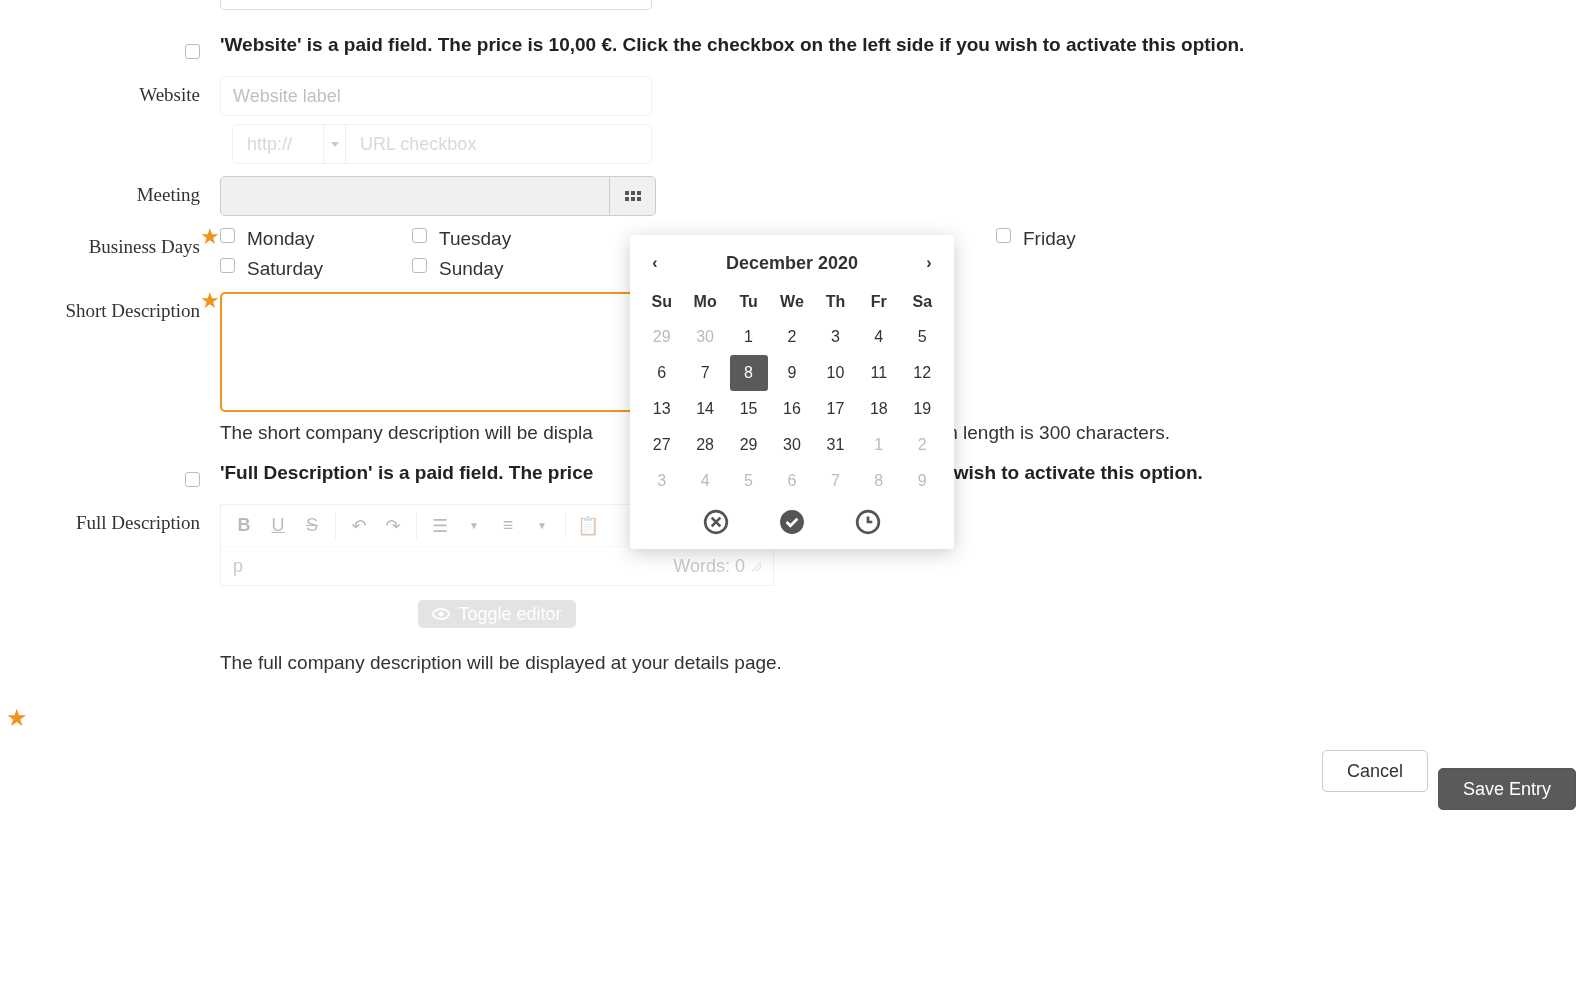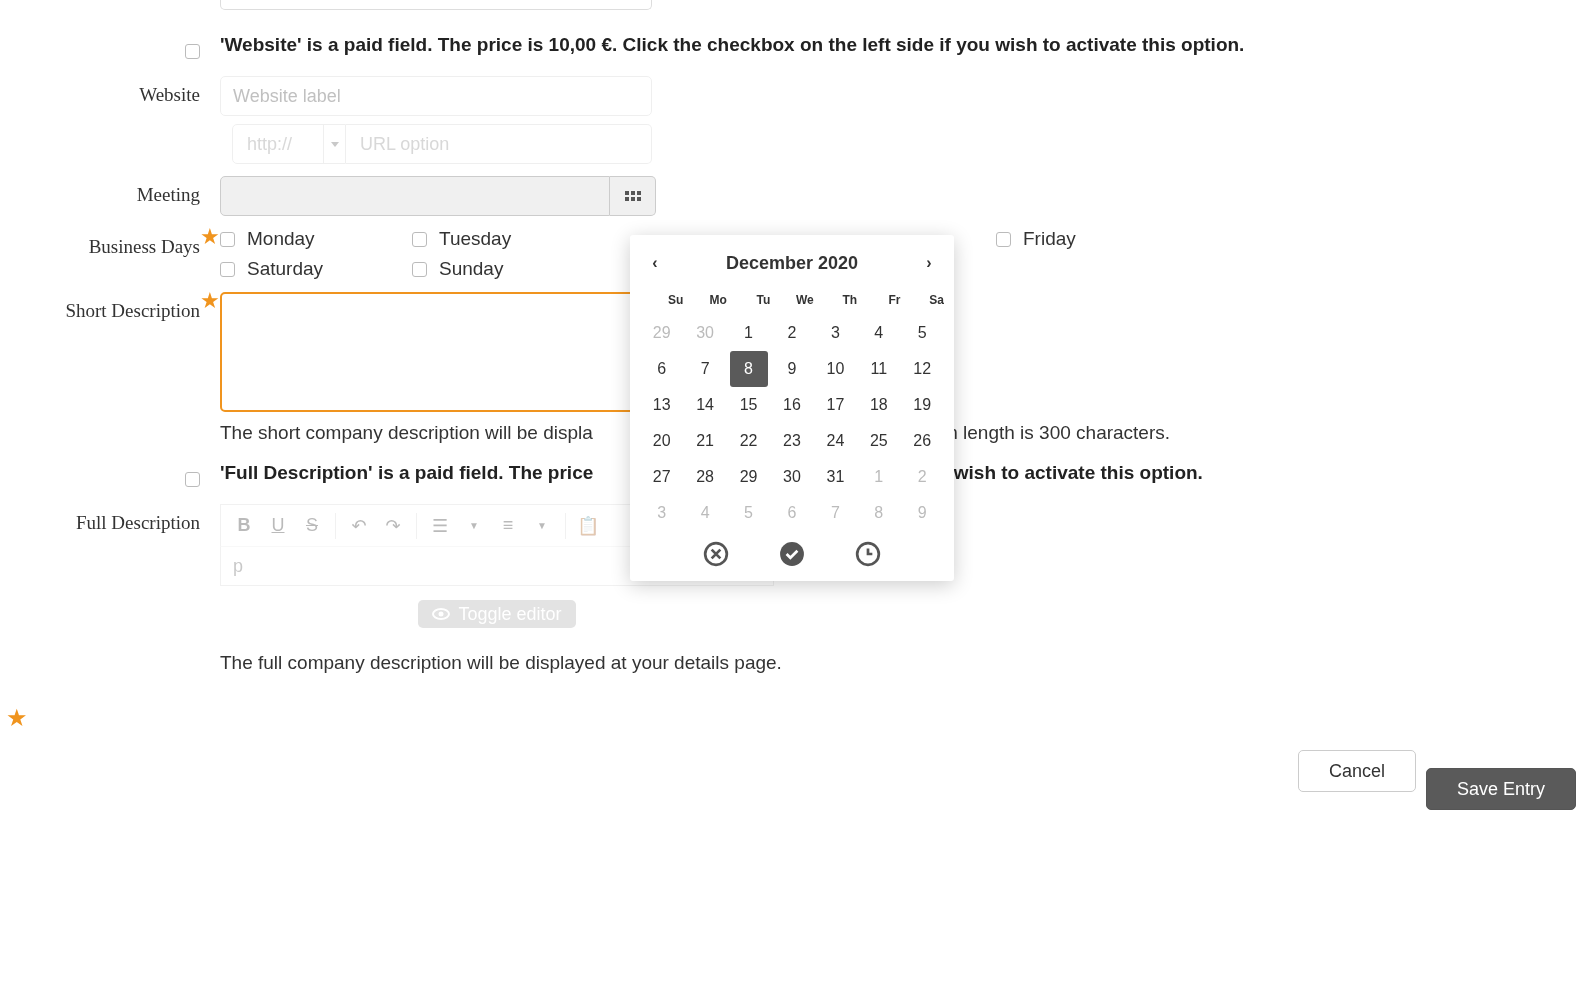--- a/index.html
+++ b/index.html
@@ -17,45 +17,45 @@
 .protocol { width: 114px; height: 40px; border: 1px solid #ddd; border-radius: 5px 0 0 5px; display: flex; align-items: center; padding-left: 14px; color: #aaa; position: relative; background: #fff; }
 .protocol-caret { position: absolute; right: 0; top: 0; bottom: 0; width: 22px; border-left: 1px solid #ddd; display: flex; align-items: center; justify-content: center; }
 .caret-down { width: 0; height: 0; border-left: 4px solid transparent; border-right: 4px solid transparent; border-top: 5px solid #888; }
 .url-input { flex: 1; height: 40px; border: 1px solid #ddd; border-left: none; border-radius: 0 5px 5px 0; padding-left: 14px; display: flex; align-items: center; color: #aaa; background: #fff; }
 .meeting-input { width: 390px; height: 40px; border: 1px solid #ccc; border-radius: 5px 0 0 5px; background: #f0f0f0; }
 .meeting-btn { width: 46px; height: 40px; border: 1px solid #ccc; border-left: none; border-radius: 0 5px 5px 0; background: #f0f0f0; display: flex; align-items: center; justify-content: center; cursor: pointer; }
 .meeting-group { display: flex; }
 .grid-icon { display: grid; grid-template-columns: repeat(3, 4px); grid-template-rows: repeat(2, 4px); gap: 2px; }
 .grid-icon span { background: #555; width: 4px; height: 4px; }
 .days-row { display: flex; gap: 0; }
-.day-item { display: flex; align-items: center; width: 192px; font-size: 19px; }
+.day-item { display: flex; align-items: flex-start; width: 192px; font-size: 19px; }
 .day-chk { width: 15px; height: 15px; border: 1px solid #bbb; border-radius: 3px; margin-right: 12px; cursor: pointer; }
 .textarea { width: 554px; height: 120px; border: 2px solid #f0941e; border-radius: 5px; }
 .hint { font-size: 19px; color: #333; margin-top: 10px; }
 .editor-toolbar { width: 554px; height: 42px; border: 1px solid #ddd; border-bottom: none; display: flex; align-items: center; padding: 0 8px; gap: 4px; opacity: 0.4; }
 .tb-btn { width: 30px; height: 30px; display: flex; align-items: center; justify-content: center; font-size: 18px; color: #555; }
 .tb-sep { width: 1px; height: 26px; background: #ddd; margin: 0 4px; }
 .editor-body { width: 554px; height: 40px; border: 1px solid #ddd; border-top: 1px solid #eee; display: flex; align-items: center; justify-content: space-between; padding: 0 12px; opacity: 0.4; }
 .editor-p { color: #777; }
 .editor-words { color: #777; }
 .toggle-btn { width: 158px; height: 28px; background: #e0e0e0; border-radius: 5px; display: flex; align-items: center; justify-content: center; gap: 8px; color: #fff; margin: 14px auto 0; opacity: 0.9; }
 .toggle-wrap { width: 554px; }
 .footer-note { display: flex; align-items: center; margin: 30px 0 0 6px; font-size: 19px; }
 .footer-star { color: #f0941e; font-size: 24px; margin-right: 2px; }
 .btn-row { display: flex; justify-content: flex-end; gap: 10px; padding: 18px 14px 0 0; }
-.btn { height: 42px; padding: 0 30px; border-radius: 5px; font-size: 18px; display: flex; align-items: center; cursor: pointer; }
+.btn { height: 42px; padding: 0 24px; border-radius: 5px; font-size: 18px; display: flex; align-items: center; cursor: pointer; }
 .btn-cancel { border: 1px solid #ccc; background: #fff; color: #333; }
 .btn-save { border: 1px solid #555; background: #5a5a5a; color: #fff; margin-top: 18px; }
 
 .datepicker { position: absolute; left: 630px; top: 235px; width: 324px; background: #fff; box-shadow: 0 4px 20px rgba(0,0,0,0.2); border-radius: 3px; padding: 10px 10px 14px; z-index: 100; }
 .dp-header { display: flex; align-items: center; justify-content: space-between; height: 36px; }
 .dp-nav { width: 30px; text-align: center; font-size: 16px; font-weight: bold; cursor: pointer; }
 .dp-title { font-weight: 700; font-size: 18px; }
 .dp-table { width: 100%; border-collapse: collapse; margin-top: 4px; }
-.dp-table th { font-size: 12px; font-weight: 700; padding: 8px 0; text-align: right; }
+.dp-table th { font-size: 16px; font-weight: 700; padding: 8px 0; text-align: center; }
 .dp-table td { text-align: center; font-size: 16px; padding: 0; }
 .dp-cell { width: 38px; height: 36px; display: inline-flex; align-items: center; justify-content: center; border-radius: 3px; cursor: pointer; }
 .dp-muted { color: #bbb; }
 .dp-selected { background: #5a5a5a; color: #fff; }
 .dp-footer { display: flex; justify-content: center; gap: 50px; margin-top: 10px; }
 .dp-fbtn { width: 26px; height: 26px; cursor: pointer; }
 .dp-fbtn svg { width: 26px; height: 26px; }
 
 .eye-icon { width: 18px; height: 12px; border: 2px solid #fff; border-radius: 70% 70% 70% 70%; position: relative; }
 .eye-icon::after { content: ''; width: 5px; height: 5px; background: #fff; border-radius: 50%; position: absolute; left: 50%; top: 50%; transform: translate(-50%,-50%); }
@@ -87,21 +87,21 @@
     <div class="label-col">Website</div>
     <div class="content-col">
       <input class="text-input disabled-input" placeholder="Website label" style="">
       <div class="url-group disabled-input">
         <div class="protocol">
           <span>http://</span>
           <span class="protocol-caret">
               <span class="caret-down"></span>
             </span>
         </div>
-        <div class="url-input">URL option</div>
+        <div class="url-input">URL checkbox</div>
       </div>
     </div>
   </div>
 
   <div class="form-row">
     <div class="label-col">Meeting</div>
     <div class="content-col">
       <div class="meeting-group">
         <div class="meeting-input"></div>
         <div class="meeting-btn">
@@ -260,29 +260,20 @@
             <td><span class="dp-cell">12</span></td>
           </tr>
           <tr>
             <td><span class="dp-cell">13</span></td>
             <td><span class="dp-cell">14</span></td>
             <td><span class="dp-cell">15</span></td>
             <td><span class="dp-cell">16</span></td>
             <td><span class="dp-cell">17</span></td>
             <td><span class="dp-cell">18</span></td>
             <td><span class="dp-cell">19</span></td>
-          </tr>
-          <tr>
-            <td><span class="dp-cell">20</span></td>
-            <td><span class="dp-cell">21</span></td>
-            <td><span class="dp-cell">22</span></td>
-            <td><span class="dp-cell">23</span></td>
-            <td><span class="dp-cell">24</span></td>
-            <td><span class="dp-cell">25</span></td>
-            <td><span class="dp-cell">26</span></td>
           </tr>
           <tr>
             <td><span class="dp-cell">27</span></td>
             <td><span class="dp-cell">28</span></td>
             <td><span class="dp-cell">29</span></td>
             <td><span class="dp-cell">30</span></td>
             <td><span class="dp-cell">31</span></td>
             <td><span class="dp-cell dp-muted">1</span></td>
             <td><span class="dp-cell dp-muted">2</span></td>
           </tr>

